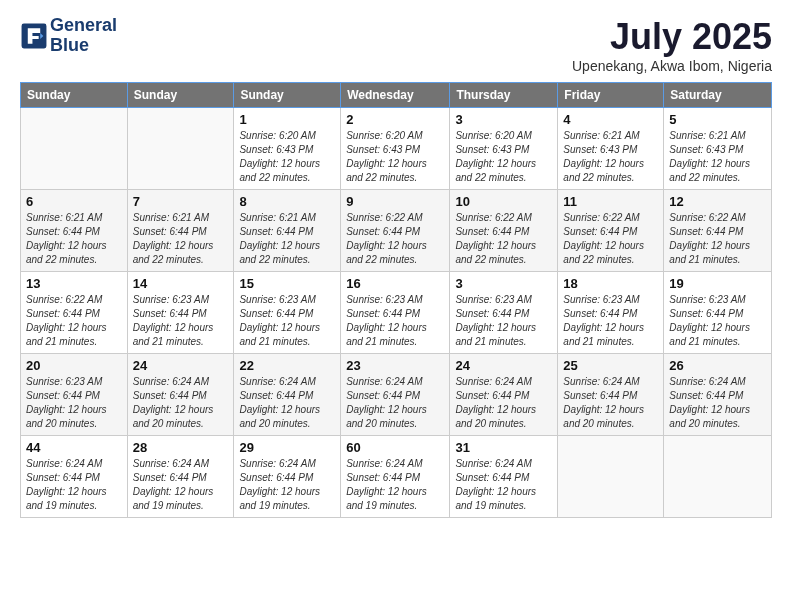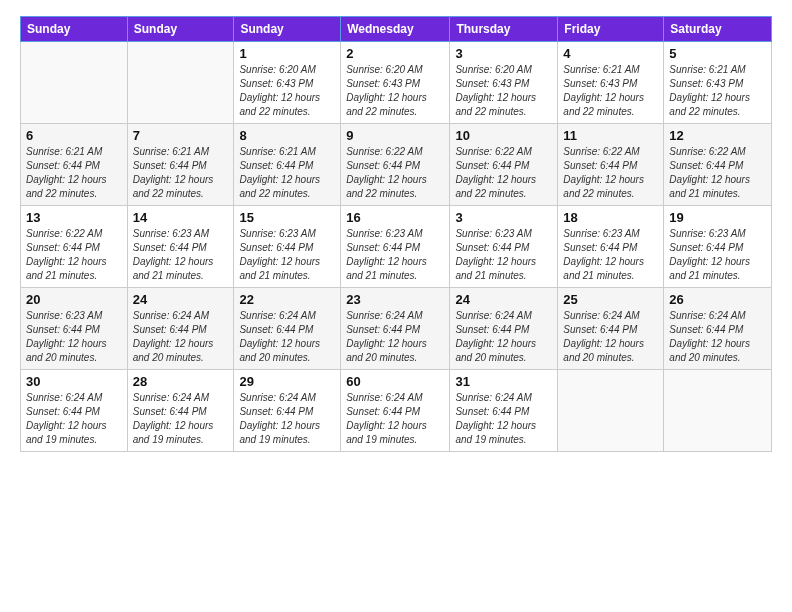--- a/index.html
+++ b/index.html
@@ -47,21 +47,21 @@
     .subtitle {
       font-size: 14px;
       color: #333;
     }
     .calendar {
       width: 100%;
       border-collapse: collapse;
       border: 1px solid #ccc;
     }
     .calendar th {
-      background-color: #6d28d9;
+      background-color: #737373;
       color: white;
       font-size: 12px;
       font-weight: bold;
       padding: 5px 6px;
       text-align: left;
       border: 1px solid #5a9be5;
     }
     .calendar td {
       border: 1px solid #ccc;
       vertical-align: top;
@@ -89,20 +89,38 @@
       font-style: italic;
     }
     .row-shade td {
       background: #f5f5f5;
     }
   </style>
 </head>
 <body>
 
 <div class="page">
+  <div class="header">
+    <div class="logo">
+      <svg class="logo-icon" viewBox="0 0 36 36">
+        <rect x="0" y="0" width="36" height="36" rx="4" fill="#fff"></rect>
+        <rect x="2" y="2" width="32" height="32" rx="3" fill="#1a3c6e"></rect>
+        <polygon points="10,28 10,8 26,8 26,14 16,14 16,18 24,18 24,22 16,22 16,28" fill="#fff"></polygon>
+        <polygon points="26,14 30,18 26,22" fill="#5a9be5"></polygon>
+      </svg>
+      <div class="logo-text">
+        <div>General</div>
+        <div>Blue</div>
+      </div>
+    </div>
+    <div class="title-block">
+      <div class="month-title">July 2025</div>
+      <div class="subtitle">Upenekang, Akwa Ibom, Nigeria</div>
+    </div>
+  </div>
 
   <table class="calendar">
     <thead>
       <tr>
         <th>Sunday</th>
         <th>Sunday</th>
         <th>Sunday</th>
         <th>Wednesday</th>
         <th>Thursday</th>
         <th>Friday</th>
@@ -271,21 +289,21 @@
           </td>
           <td>
             <span class="day-num">26</span>
             <div class="day-info" style="white-space: pre-line;">Sunrise: 6:24 AM
 Sunset: 6:44 PM
 Daylight: 12 hours and 20 minutes.</div>
           </td>
         </tr>
         <tr>
           <td>
-            <span class="day-num">30</span>
+            <span class="day-num">44</span>
             <div class="day-info" style="white-space: pre-line;">Sunrise: 6:24 AM
 Sunset: 6:44 PM
 Daylight: 12 hours and 19 minutes.</div>
           </td>
           <td>
             <span class="day-num">28</span>
             <div class="day-info" style="white-space: pre-line;">Sunrise: 6:24 AM
 Sunset: 6:44 PM
 Daylight: 12 hours and 19 minutes.</div>
           </td>

